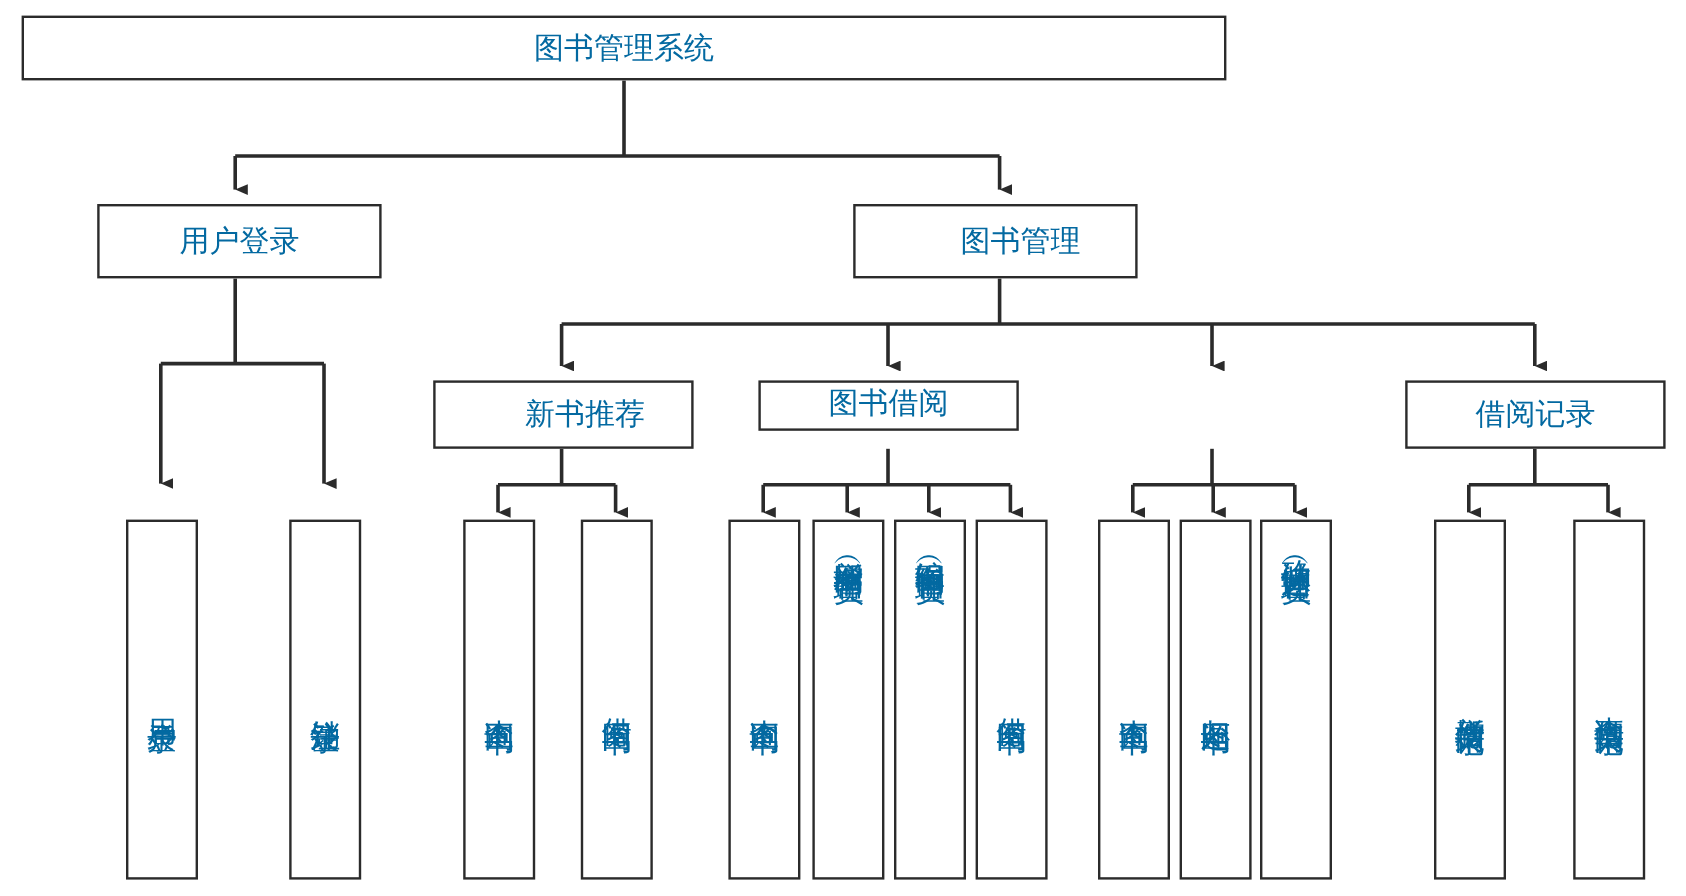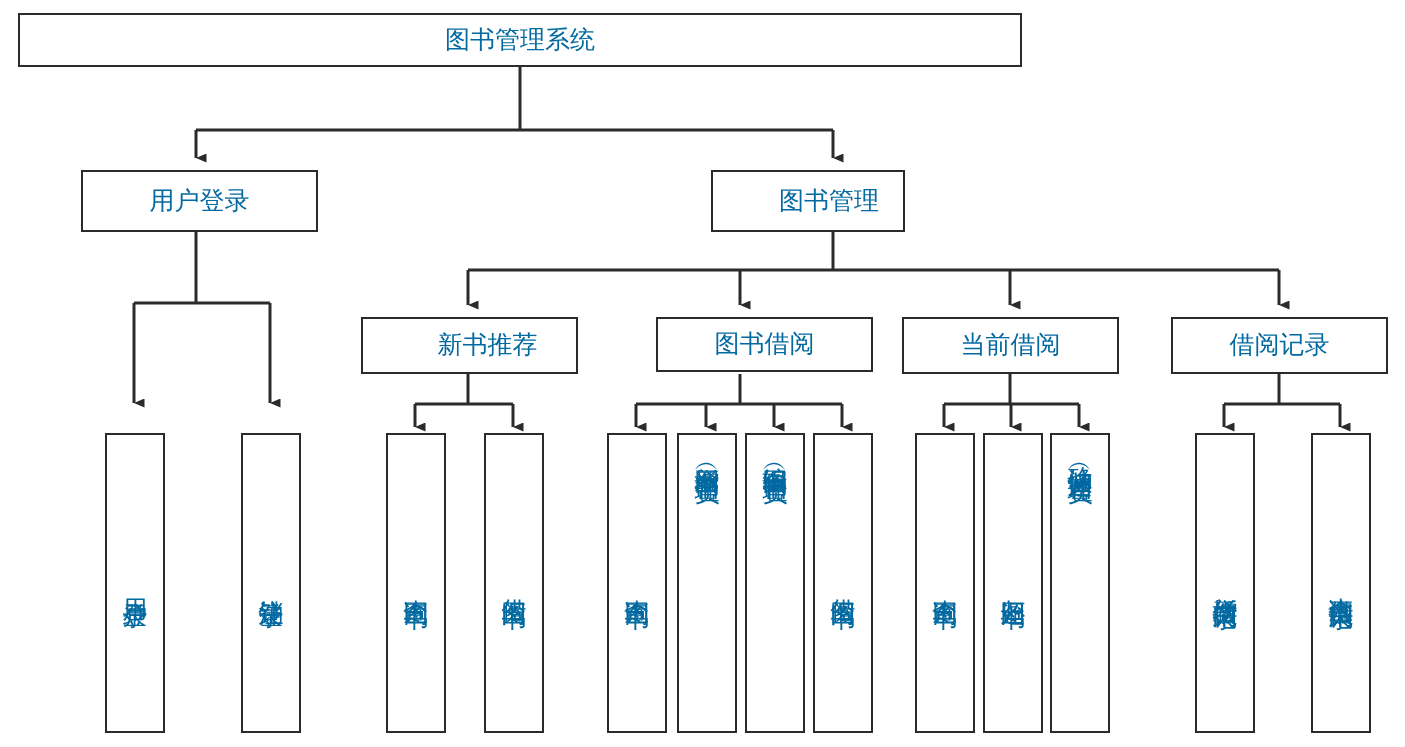--- a/index.html
+++ b/index.html
@@ -135,35 +135,32 @@
   </svg>
 
   <div class="node-box node-h node-root" style="left:18px; top:13px; width:1004px; height:54px;">
     <span class="node-label">图书管理系统</span>
   </div>
 
   <div class="node-box node-h" style="left:81px; top:170px; width:237px; height:62px;">
     <span class="node-label">用户登录</span>
   </div>
 
-  <div class="node-box node-h" style="left:711px; top:170px; width:194px; height:62px;padding-left:42px;">
+  <div class="node-box node-h" style="left:711px; top:170px; width:237px; height:62px;padding-left:42px;">
     <span class="node-label">图书管理</span>
   </div>
 
   <div class="node-box node-h" style="left:361px; top:317px; width:217px; height:57px;padding-left:36px;">
     <span class="node-label">新书推荐</span>
   </div>
 
-  <div class="node-box node-h" style="left:656px; top:317px; width:217px; height:55px;">
+  <div class="node-box node-h" style="left:632px; top:317px; width:217px; height:42px;font-family:Liberation Mono, monospace;">
     <span class="node-label">图书借阅</span>
   </div>
 
-  <div class="node-box node-h" style="left:902px; top:317px; width:217px; height:57px;">
-    <span class="node-label">当前借阅</span>
-  </div>
 
   <div class="node-box node-h" style="left:1171px; top:317px; width:217px; height:57px;">
     <span class="node-label">借阅记录</span>
   </div>
 
   <div class="node-box node-v centered" style="left:105px; top:433px; width:60px; height:300px;">
     <span class="node-label">用户登录</span>
   </div>
 
   <div class="node-box node-v centered" style="left:241px; top:433px; width:60px; height:300px;">

